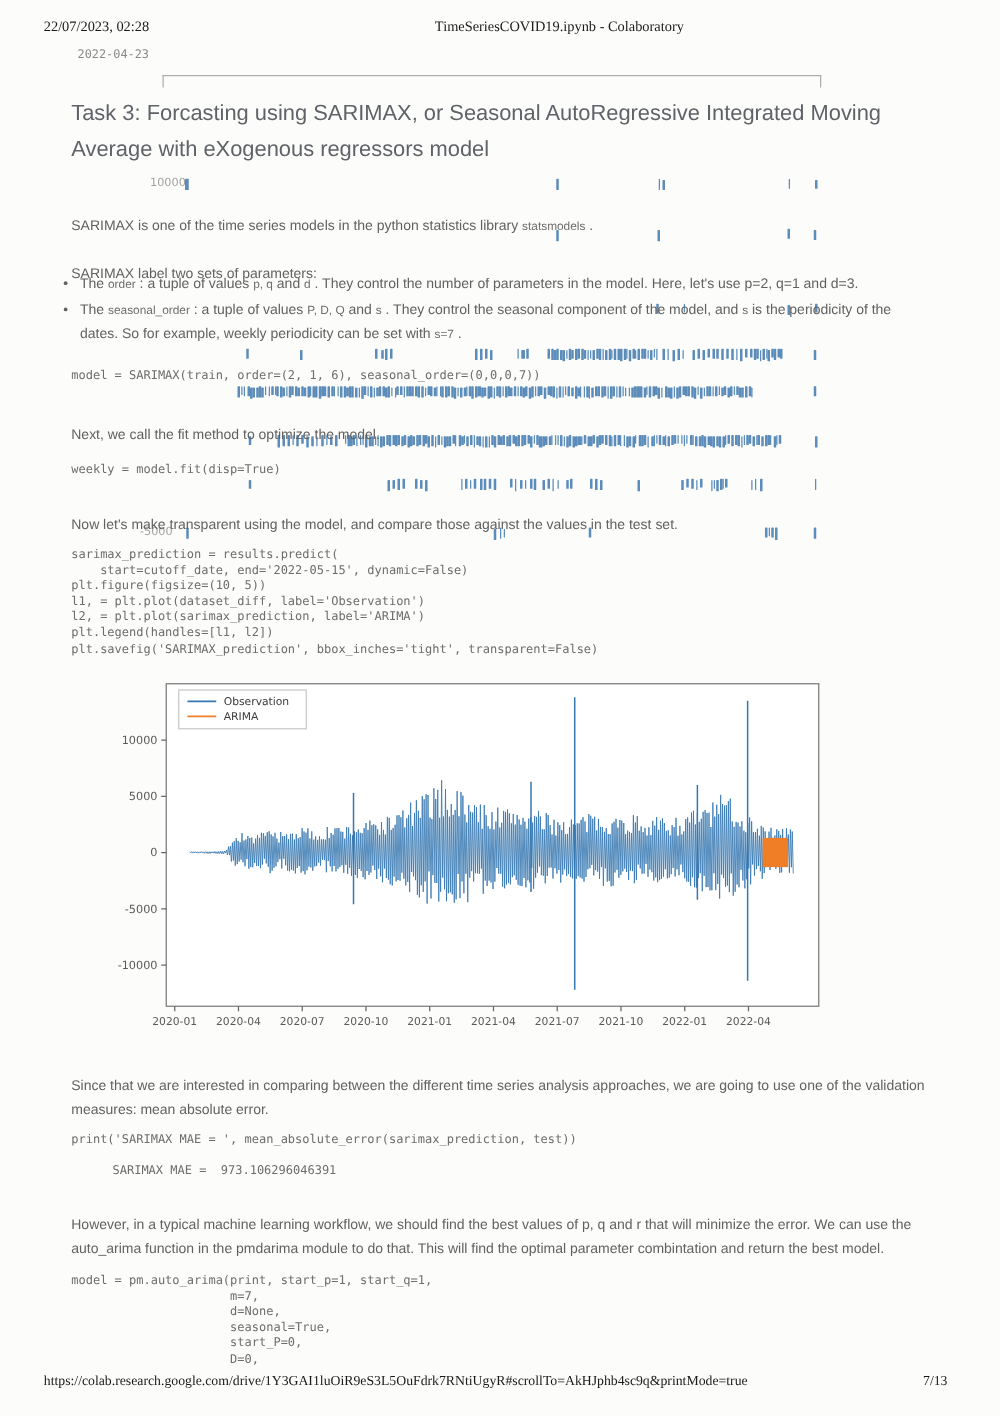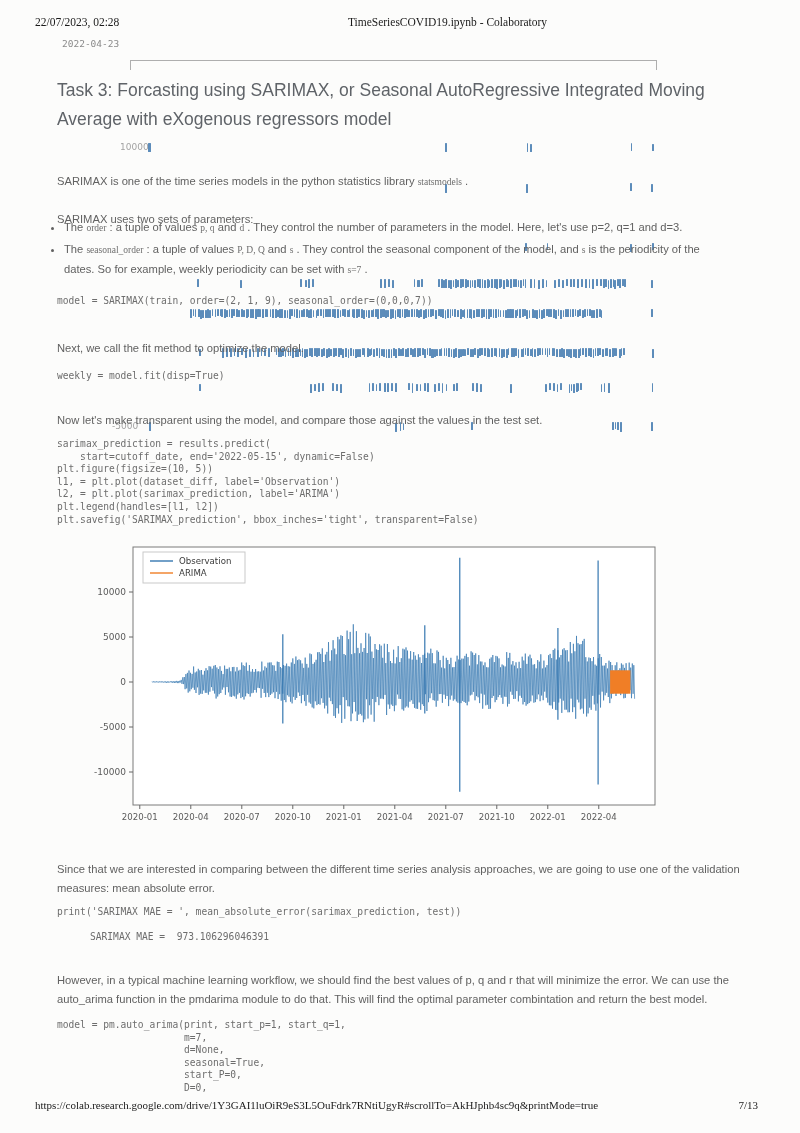--- a/index.html
+++ b/index.html
@@ -13,21 +13,21 @@
   .cell-date{left:62px;top:38px;font-size:9.5px;color:#8a8a8a;}
   .ghost-frame{left:130px;top:60px;width:525px;height:9px;border-top:1.5px solid #9b9b9b;
      border-left:1.5px solid #9b9b9b;border-right:1.5px solid #9b9b9b;opacity:.8;}
   h1.title{left:57px;top:76px;width:670px;margin:0;font-size:17.5px;font-weight:400;
      line-height:29px;color:#5f6368;}
   .para{font-size:11.2px;line-height:19px;color:#616161;}
   .p-intro{left:57px;top:161px;width:690px;}
   .p-params{left:57px;top:199px;width:690px;}
   ul.bullets{left:46px;top:218px;width:668px;margin:0;padding-left:18px;}
   ul.bullets li{font-size:11.2px;line-height:19.5px;color:#616161;margin-bottom:1px;}
-  .inl-code{font-family:Liberation Serif, serif;font-size:9.5px;color:#6d6d6d;}
+  .inl-code{font-family:Liberation Sans, sans-serif;font-size:9.5px;color:#6d6d6d;}
   .code{font-family:"DejaVu Sans Mono","Liberation Mono",monospace;font-size:9.6px;color:#6d6d6d;
         white-space:pre;margin:0;line-height:12.6px;}
   .code1{left:57px;top:295px;}
   .p-next{left:57px;top:328px;width:690px;}
   .code2{left:57px;top:370px;}
   .p-now{left:57px;top:400px;width:690px;}
   .code3{left:57px;top:438px;}
   .chart-wrap{left:85px;top:540px;width:585px;height:292px;}
   .p-since{left:57px;top:849px;width:695px;}
   .code4{left:57px;top:906px;}
@@ -535,28 +535,28 @@
     <div class="ghost-dash" style="left: 619.85px; top: 422.21px; width: 1.95477px; height: 9.47772px;"></div>
     <div class="ghost-dash" style="left: 651.282px; top: 421.757px; width: 1.40686px; height: 8.86438px;"></div>
   </div>
 <div class="abs ghost-frame"></div>
 
 <div class="abs mono cell-date">2022-04-23</div>
 
 <h1 class="abs title">Task 3: Forcasting using SARIMAX, or Seasonal AutoRegressive Integrated Moving Average with eXogenous regressors model</h1>
 
 <p class="abs para p-intro"><span>SARIMAX is one of the time series models in the python statistics library </span><span class="inl-code">statsmodels</span><span> .</span></p>
-<p class="abs para p-params">SARIMAX uses two sets of parameters:</p>
+<p class="abs para p-params">SARIMAX label two sets of parameters:</p>
 
 <ul class="abs bullets">
   <li><span>The </span><span class="inl-code">order</span><span> : a tuple of values </span><span class="inl-code">p, q</span><span> and </span><span class="inl-code">d</span><span> . They control the number of parameters in the model. Here, let's use p=2, q=1 and d=3.</span></li>
   <li><span>The </span><span class="inl-code">seasonal_order</span><span> : a tuple of values </span><span class="inl-code">P, D, Q</span><span> and </span><span class="inl-code">s</span><span> . They control the seasonal component of the model, and </span><span class="inl-code">s</span><span> is the periodicity of the dates. So for example, weekly periodicity can be set with </span><span class="inl-code">s=7</span><span> .</span></li>
 </ul>
 
-<pre class="abs code code1">model = SARIMAX(train, order=(2, 1, 9), seasonal_order=(0,0,0,7))</pre>
+<pre class="abs code code1">model = SARIMAX(train, order=(2, 1, 6), seasonal_order=(0,0,0,7))</pre>
 <p class="abs para p-next">Next, we call the fit method to optimize the model.</p>
 <pre class="abs code code2">weekly = model.fit(disp=True)</pre>
 <p class="abs para p-now">Now let's make transparent using the model, and compare those against the values in the test set.</p>
 <pre class="abs code code3">sarimax_prediction = results.predict(
     start=cutoff_date, end='2022-05-15', dynamic=False)
 plt.figure(figsize=(10, 5))
 l1, = plt.plot(dataset_diff, label='Observation')
 l2, = plt.plot(sarimax_prediction, label='ARIMA')
 plt.legend(handles=[l1, l2])
 plt.savefig('SARIMAX_prediction', bbox_inches='tight', transparent=False)</pre>

